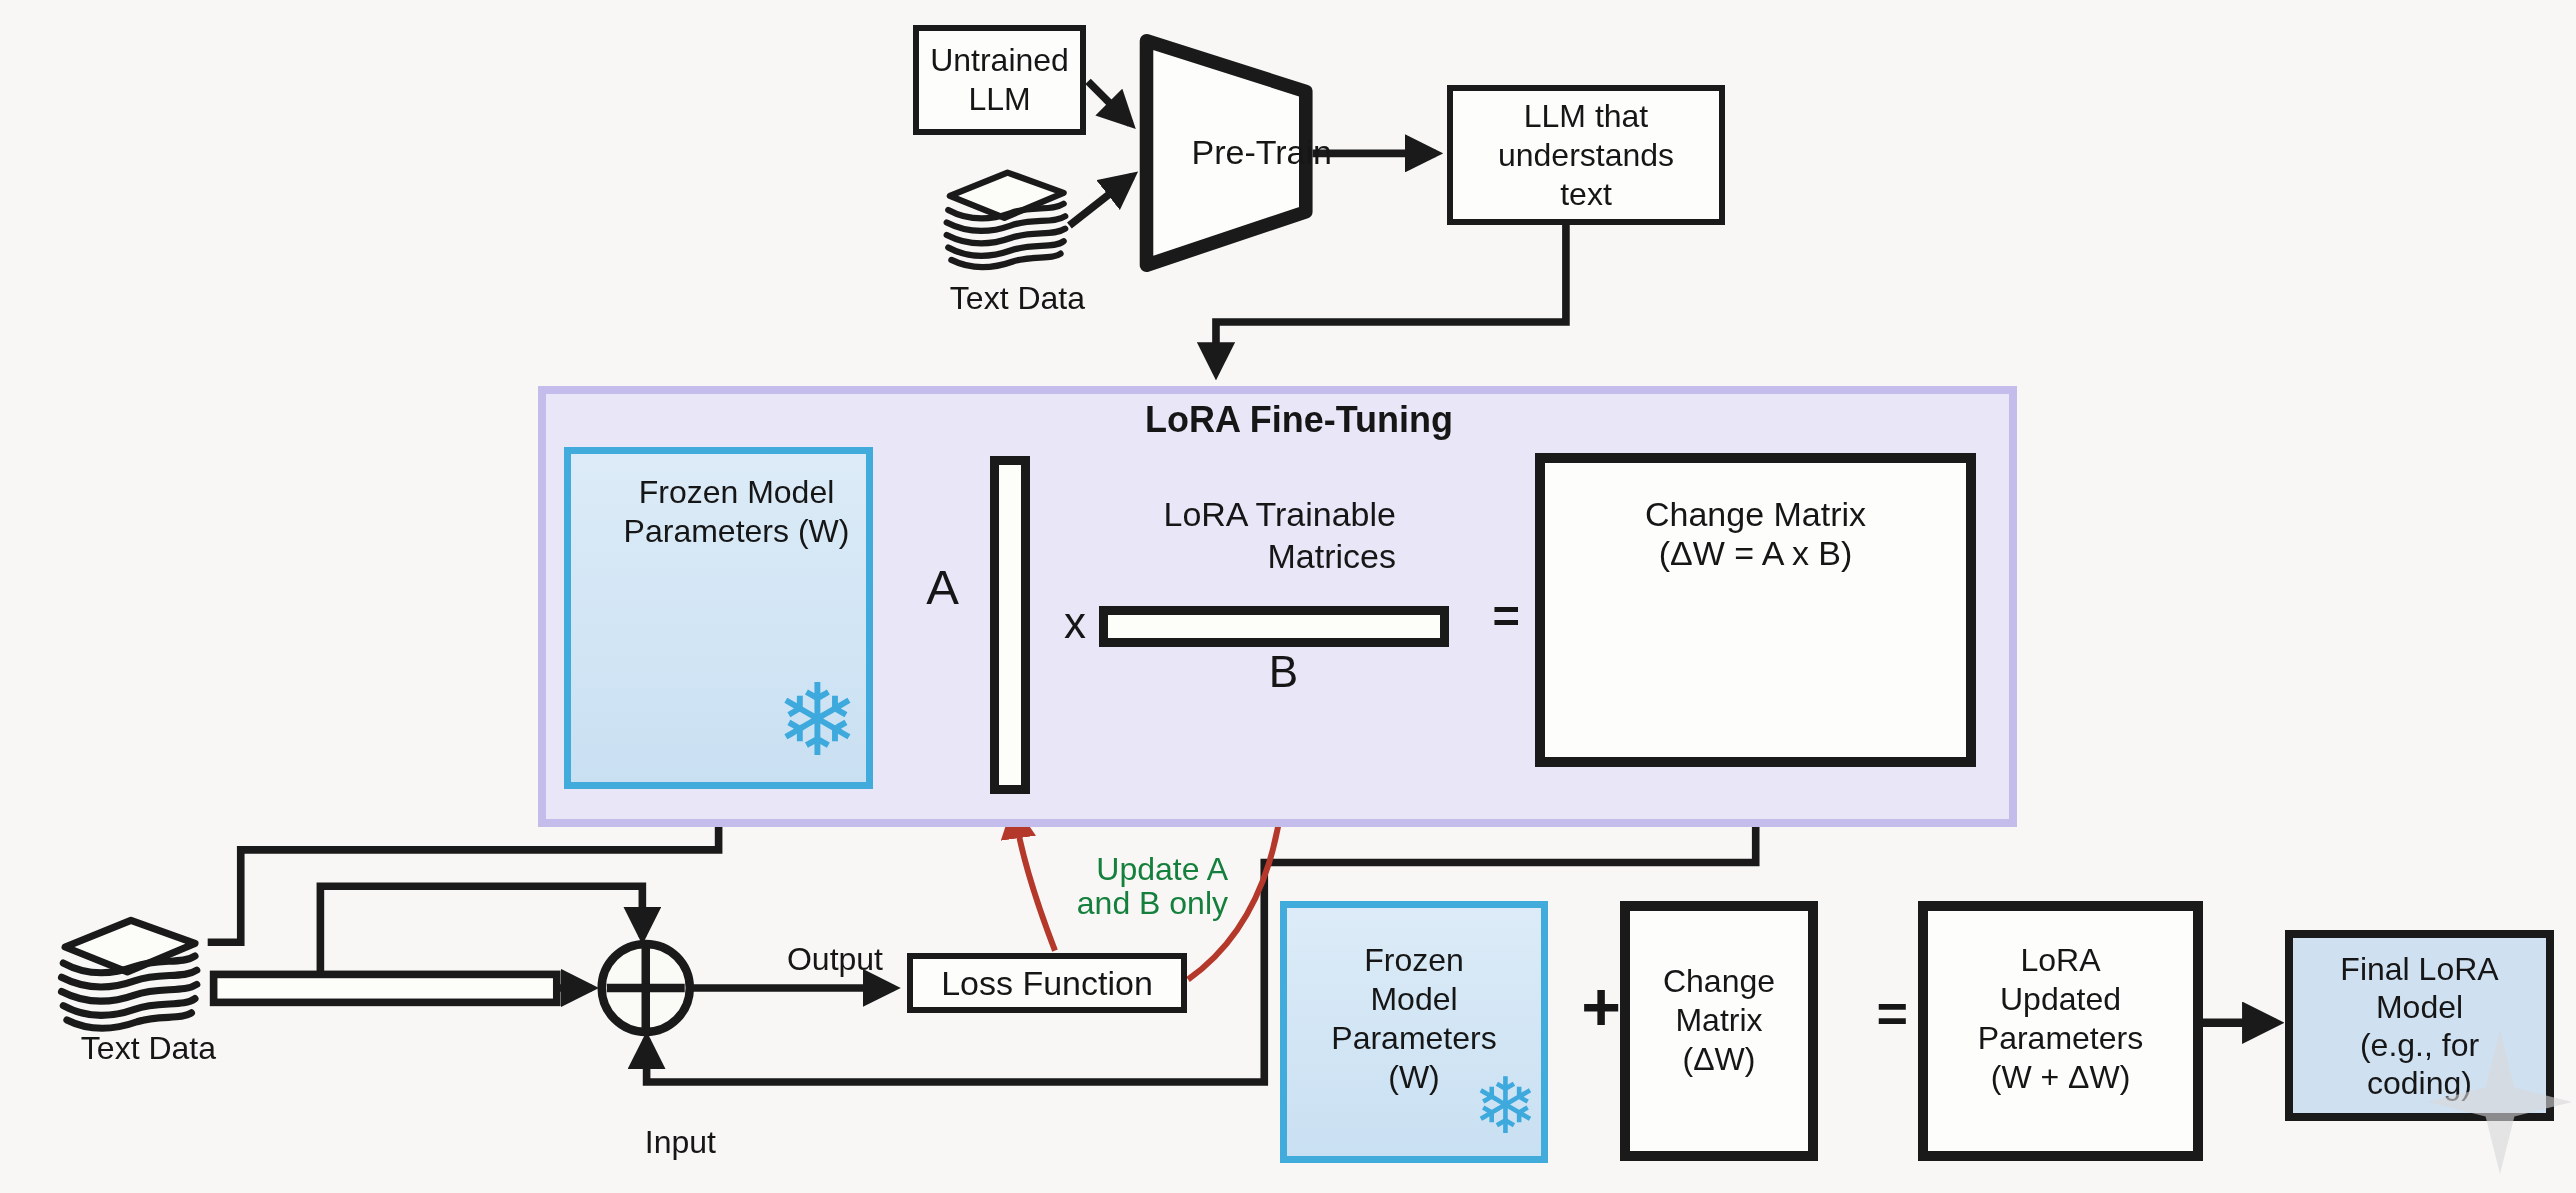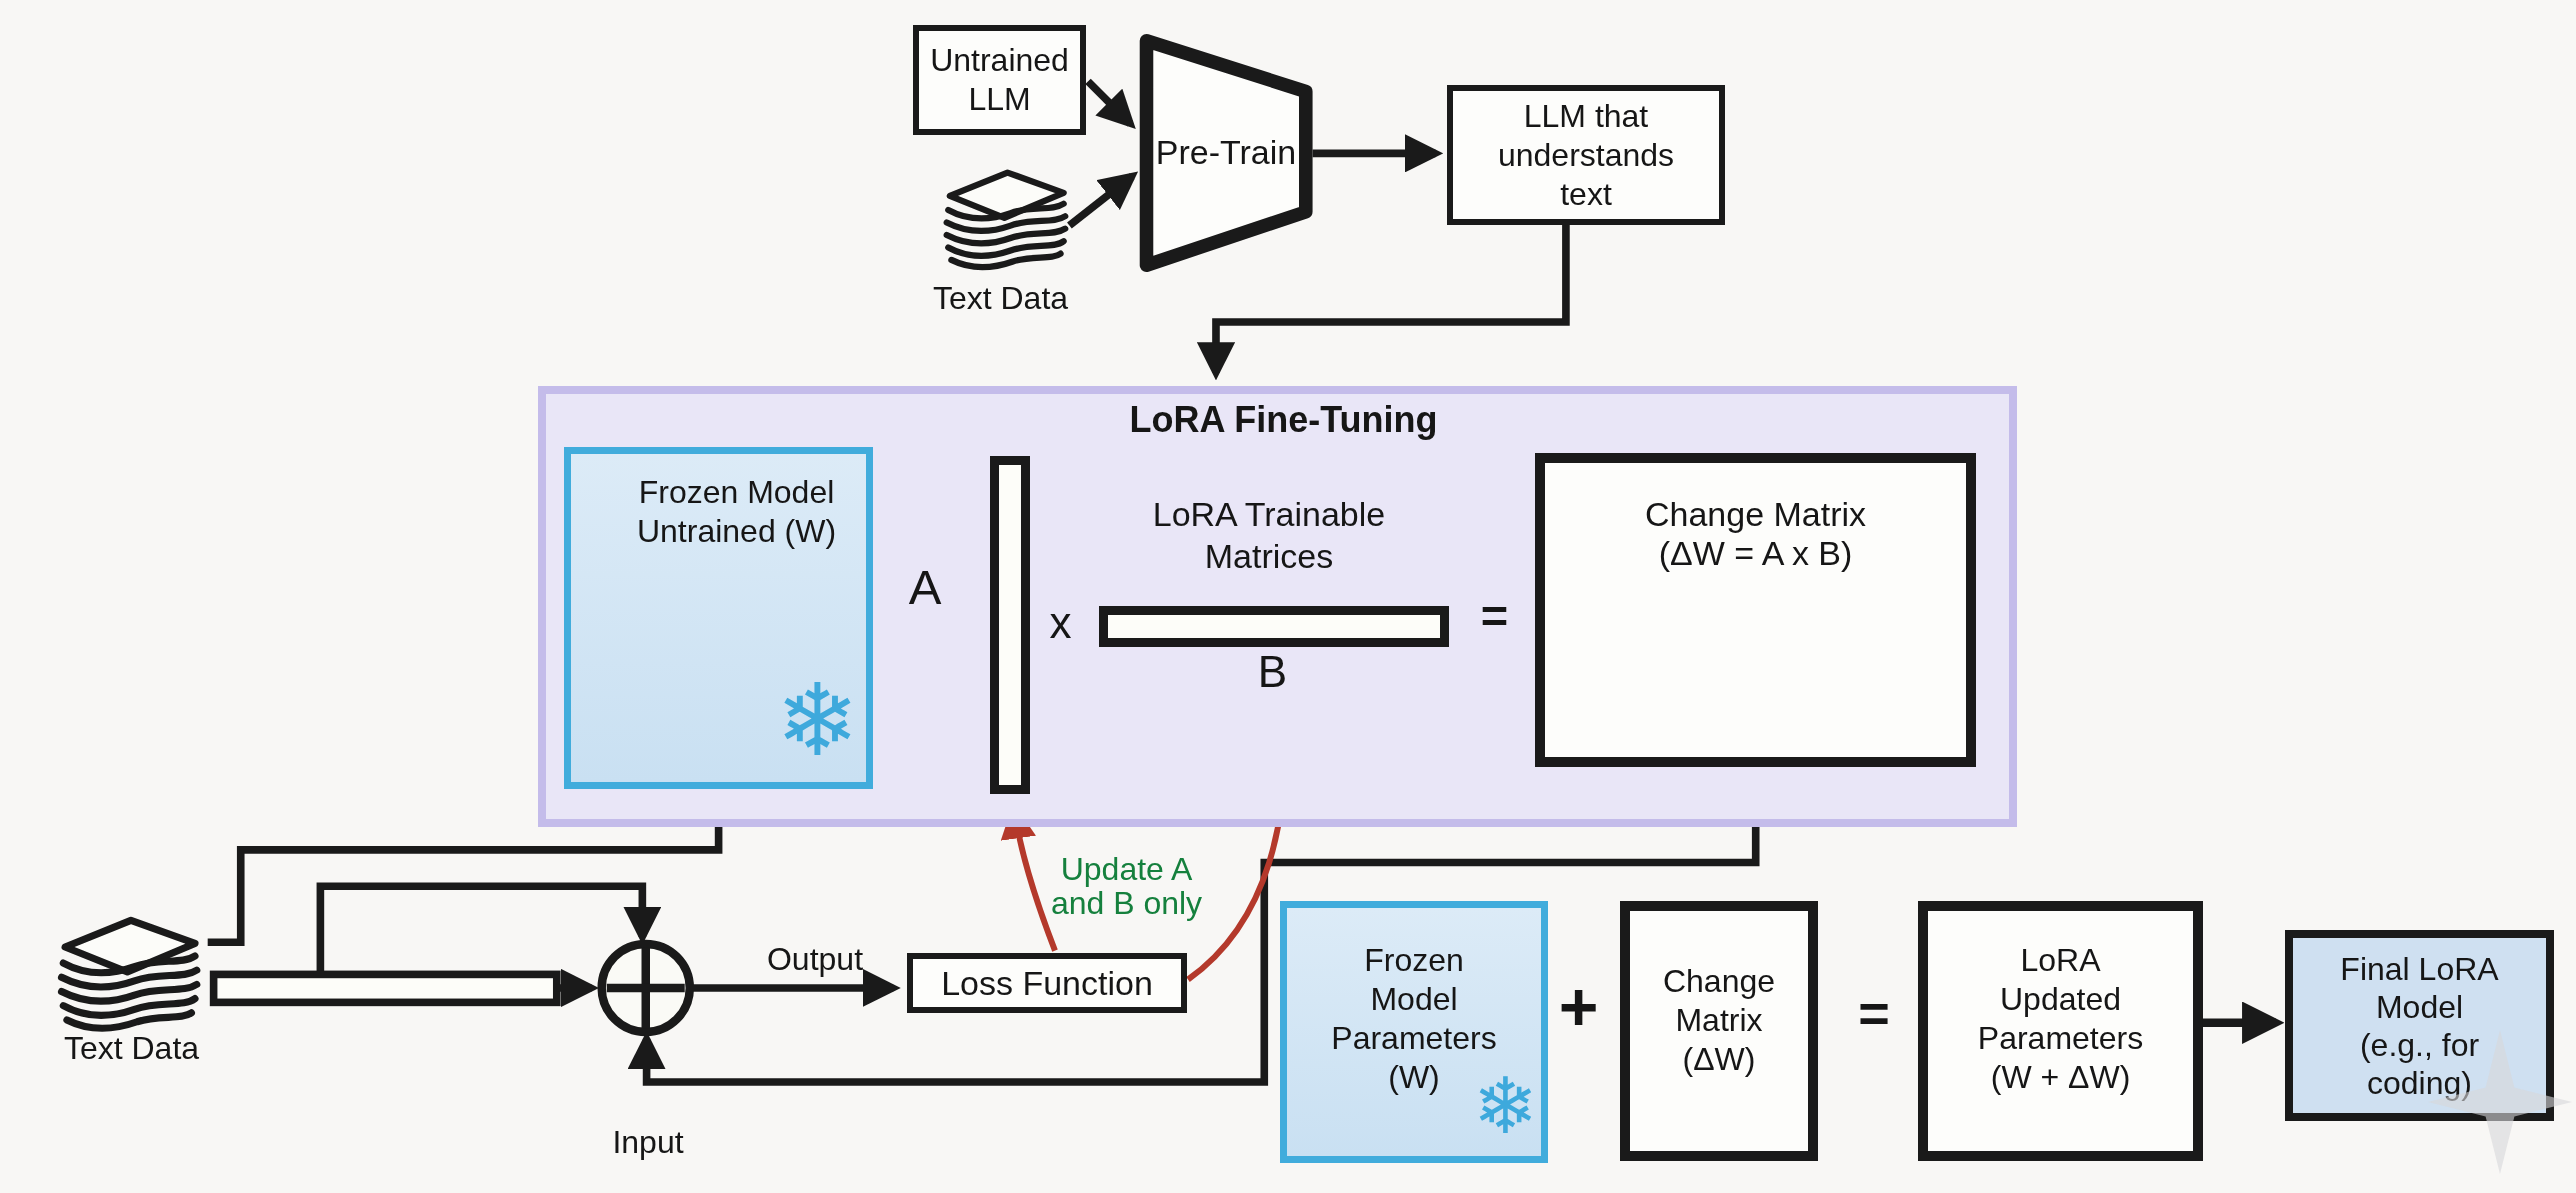--- a/index.html
+++ b/index.html
@@ -8,21 +8,21 @@
     background:#f8f7f5;
     font-family:"Liberation Sans",sans-serif;color:#161616;
   }
   .canvas{position:absolute;left:0;top:0;width:2576px;height:1193px;}
   svg.layer{position:absolute;left:0;top:0;width:2576px;height:1193px;}
   .box{position:absolute;box-sizing:border-box;background:#fdfdfb;
        display:flex;flex-direction:column;justify-content:center;align-items:center;}
   .box .ln{font-size:32px;line-height:39px;text-align:center;white-space:nowrap;}
   .blk{border:7.6px solid #1a1a1a;}
   .blue{border:7.6px solid #41acdc;background:linear-gradient(180deg,#dcebf7 0%,#c9e0f2 100%);}
-  .lbl{position:absolute;text-align:center;white-space:nowrap;font-size:32px;line-height:36px;}
+  .lbl{position:absolute;text-align:right;white-space:nowrap;font-size:32px;line-height:36px;}
   .big{font-size:49px;font-weight:400;}
   .op{font-weight:700;}
   .red{color:#15803d;}
   .title{font-weight:700;font-size:36px;}
   .snow{position:absolute;color:#3ea9dc;text-align:center;}
   .watermark{position:absolute;width:144px;height:144px;background:#d7d7db;opacity:0.6;
      clip-path:polygon(50% 0%,60% 40%,100% 50%,60% 60%,50% 100%,40% 60%,0% 50%,40% 40%);}
 </style>
 </head>
 <body>
@@ -86,21 +86,21 @@
 
     <path d="M1245,1122 C1218,1052 1203,998 1197,956" fill="none" stroke="#b4392b" stroke-width="7" marker-end="url(#mr)"></path>
     <path d="M1402,1156 C1498,1088 1524,962 1514,838" fill="none" stroke="#b4392b" stroke-width="7" marker-end="url(#mr)"></path>
   </svg>
 
   <div class="box" style="left:538px;top:386px;width:1479px;height:441px;background:#e9e6f7;border:8.5px solid #c4bcea;"></div>
   <div class="lbl title" style="left:1114px;top:402px;width:339px;">LoRA Fine-Tuning</div>
 
   <div class="box blue" style="left:564px;top:447px;width:309px;height:342px;justify-content:flex-start;padding-top:18.6px;padding-left:36px;">
     <div class="ln">Frozen Model</div>
-    <div class="ln">Untrained (W)</div>
+    <div class="ln">Parameters (W)</div>
   </div>
   <div class="snow" style="left:758px;top:669px;width:119px;font-size:100px;line-height:102px;">❄</div>
 
   <div class="box" style="left:990px;top:456px;width:40px;height:338px;border:9.3px solid #1a1a1a;background:#fdfdf9;"></div>
   <div class="lbl big" style="left:891px;top:569px;width:68px;">A</div>
   <div class="lbl" style="left:1035px;top:605px;width:51px;font-size:44px;">x</div>
   <div class="box" style="left:1099px;top:606px;width:350px;height:41px;border:9.3px solid #1a1a1a;background:#fdfdf9;"></div>
   <div class="lbl" style="left:1247px;top:654px;width:51px;font-size:44px;">B</div>
 
   <div class="lbl" style="left:1142px;top:493px;width:254px;line-height:42px;font-size:34px;">

